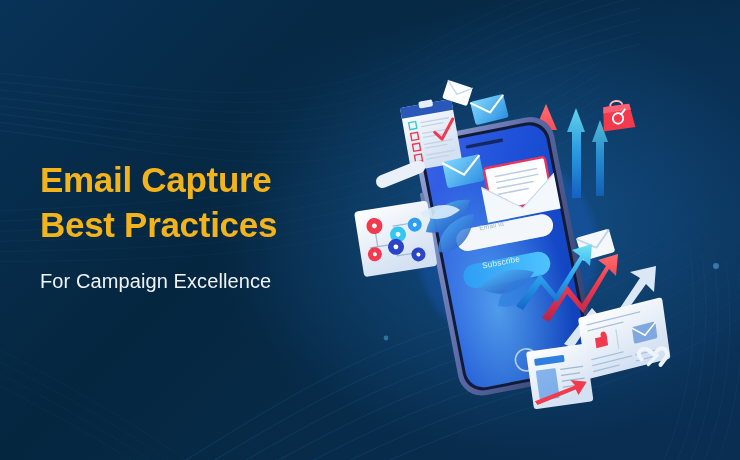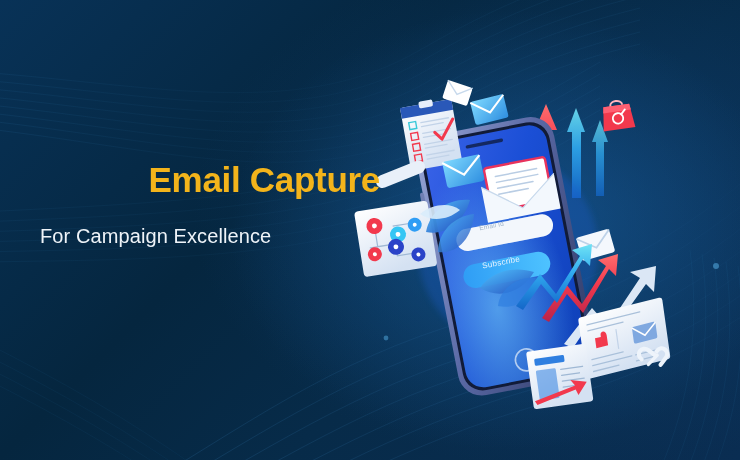--- a/index.html
+++ b/index.html
@@ -25,21 +25,20 @@
   .copy {
     position:absolute; left:40px; top:157px; width:340px;
     z-index:20;
   }
   .headline {
     color:#f3b41b;
     font-size:35px;
     font-weight:bold;
     line-height:1.29;
     letter-spacing:-0.3px;
-    text-align:right;
   }
   .subhead {
     margin-top:23px;
     color:#eef3f8;
     font-size:20px;
     font-weight:400;
     letter-spacing:0.1px;
   }
 
   
@@ -127,20 +126,21 @@
         <path d="M684,478 C714,408 724,338 714,258"></path>
         <path d="M696,482 C726,412 736,342 726,262"></path>
         <path d="M708,486 C738,416 748,346 738,266"></path>
       </g>
     </svg>
   </div>
 
   <div class="copy">
     <h1 class="headline">
       <span>Email Capture</span><br>
+      <span>Best Practices</span>
     </h1>
     <p class="subhead">For Campaign Excellence</p>
   </div>
 
   <div class="art">
     <svg viewBox="0 0 410 330" xmlns="http://www.w3.org/2000/svg">
       <defs>
         <linearGradient id="phoneScreen" x1="0" y1="0" x2="1" y2="1">
           <stop offset="0%" stop-color="#3a63e8"></stop>
           <stop offset="45%" stop-color="#1b4fd6"></stop>

